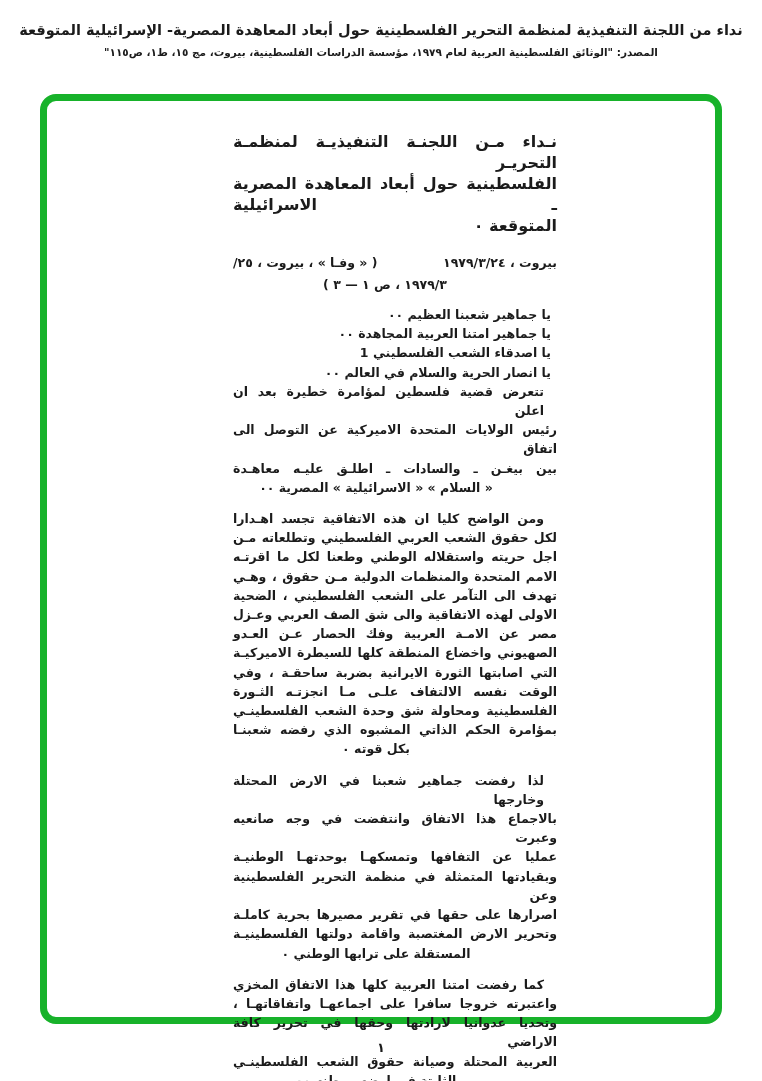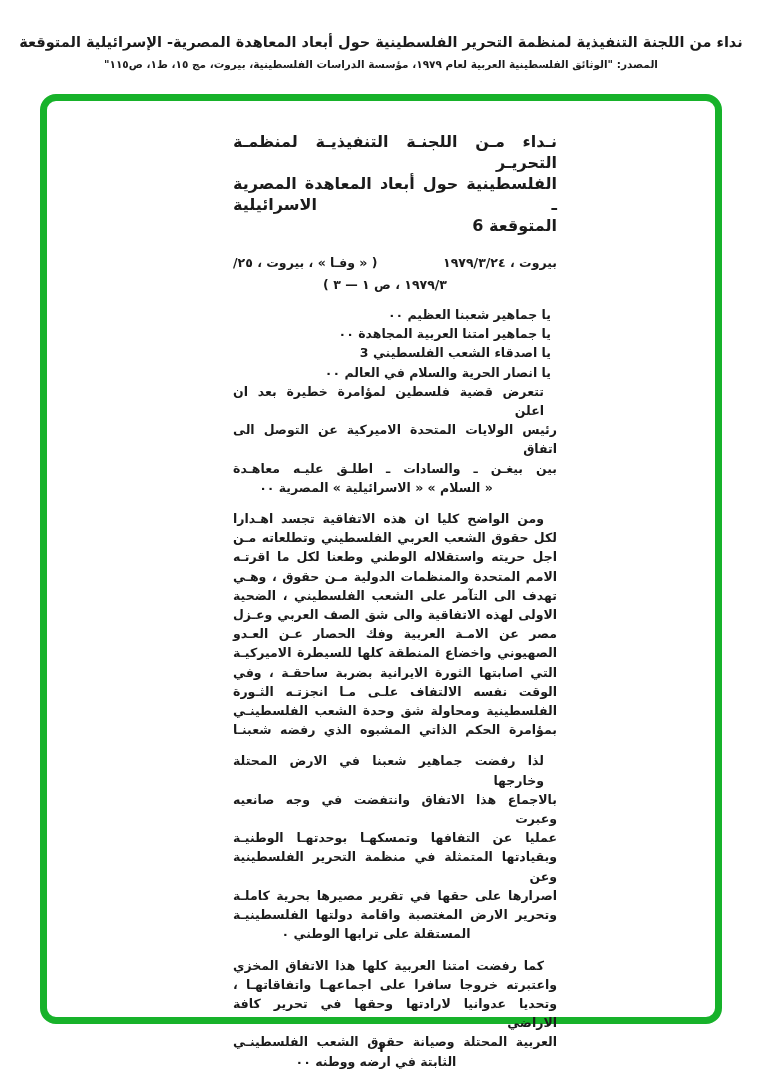--- a/index.html
+++ b/index.html
@@ -3,21 +3,21 @@
 <meta charset="utf-8">
 <style>
   :root { --frame-green: #17b22a; --ink: #1b1b1b; }
   html, body { margin: 0; padding: 0; }
   body {
     width: 762px; height: 1081px; position: relative;
     background: #ffffff; overflow: hidden;
     font-family: "DejaVu Sans", sans-serif; color: var(--ink);
   }
   
-  .top-header { position: absolute; top: 34px; left: 0; right: 0; text-align: center; direction: rtl; }
+  .top-header { position: absolute; top: 22px; left: 0; right: 0; text-align: center; direction: rtl; }
   .top-title { font-size: 14.5px; font-weight: bold; letter-spacing: 0; }
   .top-source { margin-top: 8px; font-size: 10.5px; font-weight: bold; }
 
   
   .frame {
     position: absolute; left: 40px; top: 94px; width: 682px; height: 930px;
     box-sizing: border-box; border: 7px solid var(--frame-green); border-radius: 16px;
     background: transparent;
   }
 
@@ -54,53 +54,54 @@
   <div class="top-title">نداء من اللجنة التنفيذية لمنظمة التحرير الفلسطينية حول أبعاد المعاهدة المصرية- الإسرائيلية المتوقعة</div>
   <div class="top-source">المصدر: "الوثائق الفلسطينية العربية لعام ١٩٧٩،  مؤسسة الدراسات الفلسطينية، بيروت، مج ١٥، ط١، ص١١٥"</div>
 </div>
 
 <div class="frame"></div>
 
 <div class="column">
   <div class="doc-title">
       <div class="line l-full">نـداء مـن اللجنـة التنفيذيـة لمنظمـة التحريـر</div>
       <div class="line l-full">الفلسطينية حول أبعاد المعاهدة المصرية ـ الاسرائيلية</div>
-      <div class="line l-open">المتوقعة 6</div>
+      <div class="line l-open">المتوقعة ٠</div>
     </div>
   <div class="dateline">
     <div class="dateline-row1">
       <span>بيروت ، ١٩٧٩/٣/٢٤</span>
       <span>( « وفـا » ، بيروت ، ٢٥/</span>
     </div>
     <div class="dateline-row2">١٩٧٩/٣ ، ص ١ — ٣ )</div>
   </div>
   <div class="doc-body">
       <div class="para">
         <div class="line l-addr">يا جماهير شعبنا العظيم ٠٠</div>
         <div class="line l-addr">يا جماهير امتنا العربية المجاهدة ٠٠</div>
-        <div class="line l-addr">يا اصدقاء الشعب الفلسطيني 3</div>
+        <div class="line l-addr">يا اصدقاء الشعب الفلسطيني 1</div>
         <div class="line l-addr">يا انصار الحرية والسلام في العالم ٠٠</div>
         <div class="line l-first">تتعرض قضية فلسطين لمؤامرة خطيرة بعد ان اعلن</div>
         <div class="line l-full">رئيس الولايات المتحدة الاميركية عن التوصل الى اتفاق</div>
         <div class="line l-full">بين بيغـن ـ والسادات ـ اطلـق عليـه معاهـدة</div>
         <div class="line l-end">« السلام » « الاسرائيلية » المصرية ٠٠</div>
       </div>
       <div class="para">
         <div class="line l-first">ومن الواضح كليا ان هذه الاتفاقية تجسد اهـدارا</div>
         <div class="line l-full">لكل حقوق الشعب العربي الفلسطيني وتطلعاته مـن</div>
         <div class="line l-full">اجل حريته واستقلاله الوطني وطعنا لكل ما اقرتـه</div>
         <div class="line l-full">الامم المتحدة والمنظمات الدولية مـن حقوق ، وهـي</div>
         <div class="line l-full">تهدف الى التآمر على الشعب الفلسطيني ، الضحية</div>
         <div class="line l-full">الاولى لهذه الاتفاقية والى شق الصف العربي وعـزل</div>
         <div class="line l-full">مصر عن الامـة العربية وفك الحصار عـن العـدو</div>
         <div class="line l-full">الصهيوني واخضاع المنطقة كلها للسيطرة الاميركيـة</div>
         <div class="line l-full">التي اصابتها الثورة الايرانية بضربة ساحقـة ، وفي</div>
         <div class="line l-full">الوقت نفسه الالتفاف علـى مـا انجزتـه الثـورة</div>
         <div class="line l-full">الفلسطينية ومحاولة شق وحدة الشعب الفلسطينـي</div>
         <div class="line l-full">بمؤامرة الحكم الذاتي المشبوه الذي رفضه شعبنـا</div>
+        <div class="line l-end">بكل قوته ٠</div>
       </div>
       <div class="para">
         <div class="line l-first">لذا رفضت جماهير شعبنا في الارض المحتلة وخارجها</div>
         <div class="line l-full">بالاجماع هذا الاتفاق وانتفضت في وجه صانعيه وعبرت</div>
         <div class="line l-full">عمليا عن التفافها وتمسكهـا بوحدتهـا الوطنيـة</div>
         <div class="line l-full">وبقيادتها المتمثلة في منظمة التحرير الفلسطينية وعن</div>
         <div class="line l-full">اصرارها على حقها في تقرير مصيرها بحرية كاملـة</div>
         <div class="line l-full">وتحرير الارض المغتصبة واقامة دولتها الفلسطينيـة</div>
         <div class="line l-end">المستقلة على ترابها الوطني ٠</div>
       </div>

